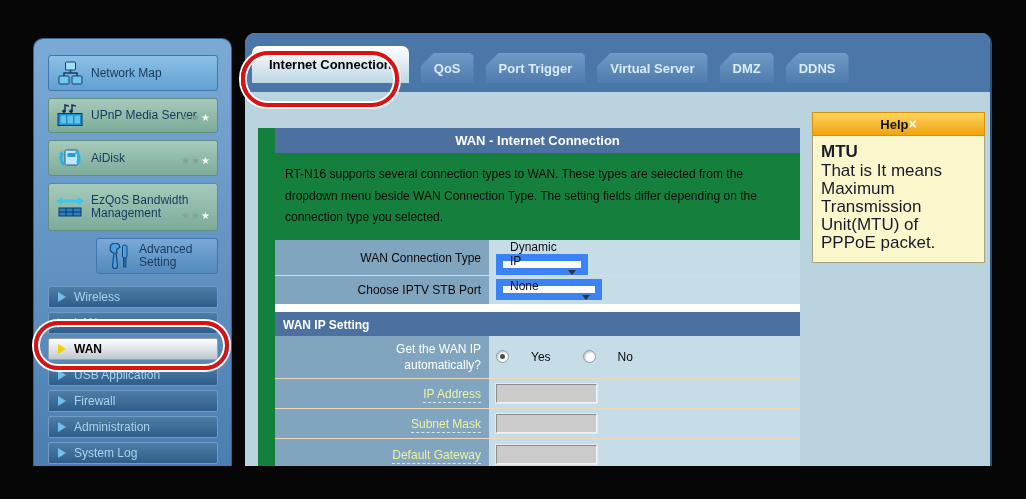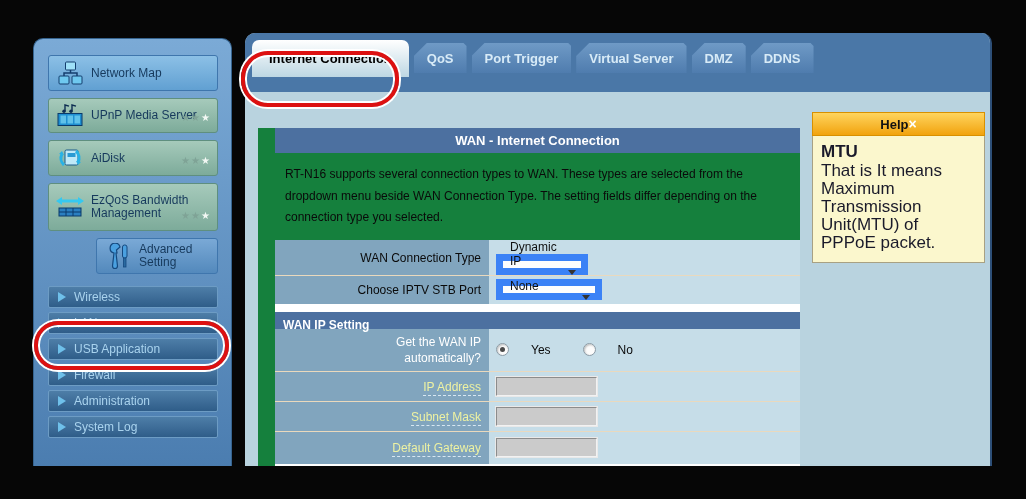--- a/index.html
+++ b/index.html
@@ -50,21 +50,21 @@
   }
   .sub-item.active .tri { border-left-color:#f2d200; }
 
   
   .main {
     position:absolute; left:245px; top:33px; width:747px; height:433px;
     border-radius:10px 10px 0 0; background:#b9d3df; overflow:hidden;
     border-right:2px solid #2d4f78;
   }
   .tabband { position:absolute; left:0; top:0; width:100%; height:59px; background:#4a77a7; }
-  .tabs { position:absolute; left:7px; top:0; height:50px; display:flex; align-items:center; gap:5px; }
+  .tabs { position:absolute; left:7px; top:0; height:50px; display:flex; align-items:flex-end; gap:12px; }
   .tab {
     height:30px; display:flex; align-items:center; padding:0 13px;
     background:linear-gradient(#6f9ac6,#4f7cae); color:#d8ebf7;
     font-weight:bold; font-size:13px; cursor:pointer;
     clip-path:polygon(0 100%, 0 13px, 13px 0, calc(100% - 3px) 0, 100% 3px, 100% 100%);
   }
   .tab.active {
     height:37px; padding:0 17px;
     background:linear-gradient(#ffffff,#bdd7e3); color:#000;
     border-radius:7px 7px 0 0; clip-path:none;
@@ -84,21 +84,21 @@
     width:214px; background:#81a5be; text-align:right;
     padding-right:8px; color:#0a0a0a;
     border-bottom:1px solid #ead9bd;
   }
   td.val { background:#c6dde8; padding-left:7px; border-bottom:1px solid #ead9bd; }
   tr.r28 td { height:28px; }
   tr:last-child td { border-bottom:none; }
 
   .gap8 { height:8px; background:#fff; }
   .sec-head {
-    height:17px; line-height:27px; background:#4c70a0;
+    height:24px; line-height:27px; background:#4c70a0;
     color:#fff; font-weight:bold; padding-left:8px; font-size:12px;
   }
   .gap11 { height:11px; background:#fff; }
   .cut-head { height:27px; background:#4c70a0; }
 
   td.lab.white { color:#fff; padding-left:86px; text-align:right; line-height:16px; }
   td.lab .ylink {
     color:#eef2a2; border-bottom:1px dashed #d7e7f2; padding-bottom:1px; cursor:pointer;
   }
   tr.r43 td { height:43px; }
@@ -232,20 +232,24 @@
     <span class="lbl">Advanced Setting</span>
   </div>
 
   <div class="sub-item">
     <span class="tri"></span>
     <span>Wireless</span>
   </div>
   <div class="sub-item">
     <span class="tri"></span>
     <span>LAN</span>
+  </div>
+  <div class="sub-item active">
+    <span class="tri"></span>
+    <span>WAN</span>
   </div>
   <div class="sub-item">
     <span class="tri"></span>
     <span>USB Application</span>
   </div>
   <div class="sub-item">
     <span class="tri"></span>
     <span>Firewall</span>
   </div>
   <div class="sub-item">

